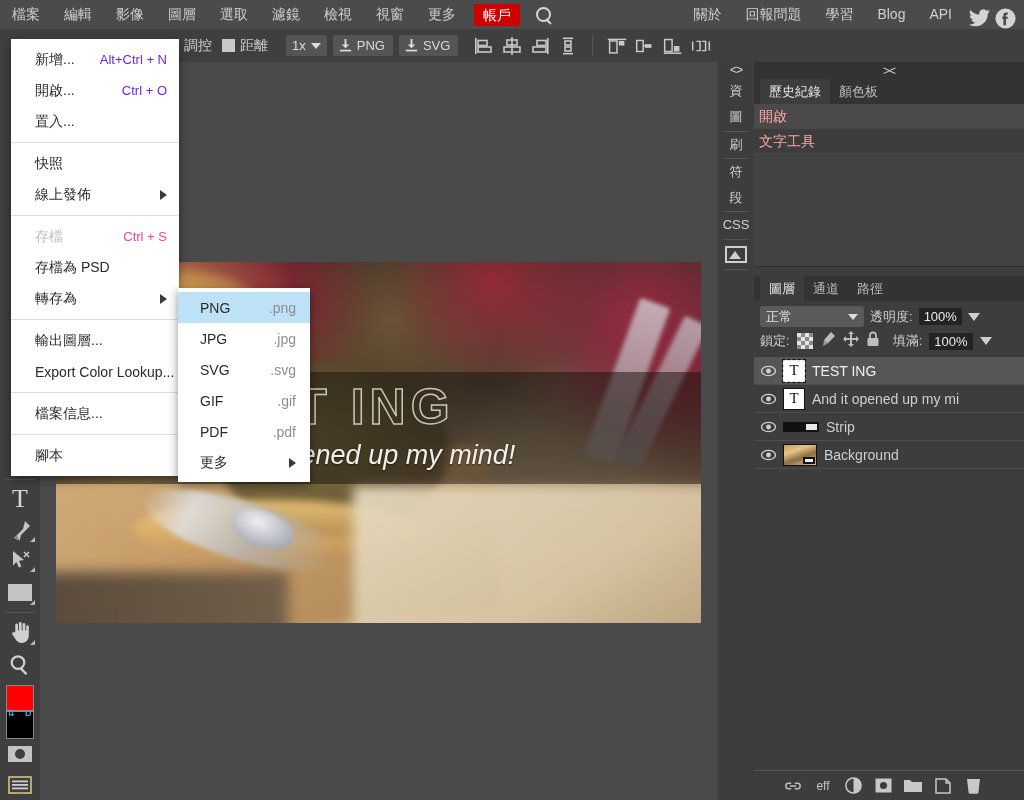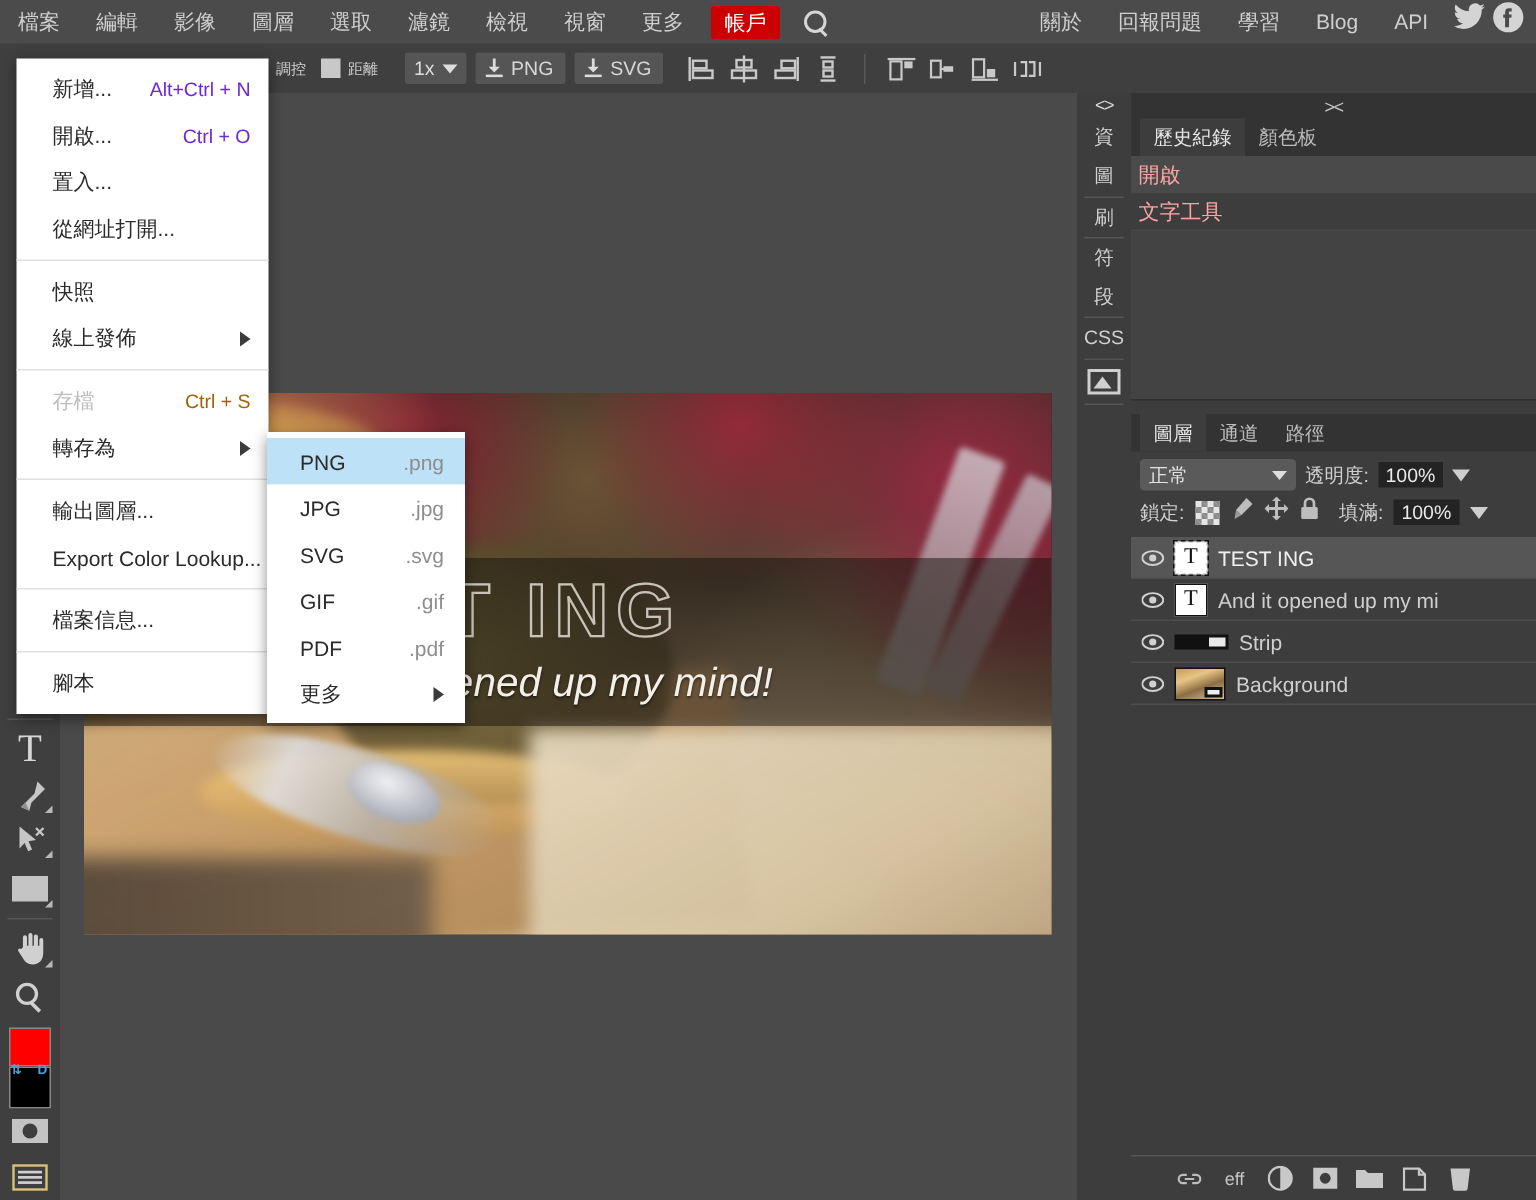--- a/index.html
+++ b/index.html
@@ -11,39 +11,39 @@
     -webkit-font-smoothing: antialiased;
   }
   #app { position: relative; width: 948px; height: 800px; }
 
   
   .menubar {
     position: absolute; left: 0; top: 0; width: 1024px; height: 29px;
     background: #4b4b4b; display: flex; align-items: center;
   }
   .menubar .mleft { display: flex; align-items: center; height: 29px; }
-  .menubar .mright { display: flex; align-items: flex-start; height: 29px; margin-left: auto; padding-right: 8px; }
+  .menubar .mright { display: flex; align-items: flex-end; height: 29px; margin-left: auto; padding-right: 8px; }
   .mitem {
     color: #cfcfcf; font-size: 14px; padding: 0 12px; height: 29px;
     line-height: 29px; cursor: default; white-space: nowrap;
   }
   .mitem.acct { background: #cc0000; color: #fff; padding: 0 9px; height: 22px; line-height: 22px; border-radius: 2px; margin: 0 6px; }
   .mitem.search-ic { padding: 0 10px; }
   .search-glyph { display:inline-block; width:17px; height:17px; position:relative; vertical-align:middle; }
   .search-glyph::before { content:""; position:absolute; left:0; top:0; width:11px; height:11px; border:2px solid #d6d6d6; border-radius:50%; }
   .search-glyph::after  { content:""; position:absolute; left:10px; top:11px; width:7px; height:2px; background:#d6d6d6; transform:rotate(45deg); transform-origin:left center; }
   .soc { width: 22px; height: 22px; margin-left: 4px; display:flex; align-items:center; justify-content:center; }
   .soc svg { display:block; }
 
   
   .optbar {
     position: absolute; left: 0; top: 29px; width: 1024px; height: 33px;
     background: #3f3f3f; display: flex; align-items: center; padding-left: 4px;
   }
-  .opt-text { color: #cfcfcf; font-size: 10px; margin-right: 10px; }
+  .opt-text { color: #cfcfcf; font-size: 14px; margin-right: 10px; }
   .opt-chk { width: 13px; height: 13px; background: #c8c8c8; margin-right: 5px; display:inline-block; }
   .opt-group { display: flex; align-items: center; margin-right: 8px; }
   .opt-sel {
     background: #555; color: #ddd; font-size: 13px; border-radius: 2px;
     padding: 3px 6px; display: flex; align-items: center; gap: 5px;
   }
   .caret-d { width:0; height:0; border-left:5px solid transparent; border-right:5px solid transparent; border-top:6px solid #ddd; }
   .btn-exp {
     display: flex; align-items: center; gap: 4px; background: #555;
     border-radius: 2px; padding: 3px 8px 3px 5px; margin-left: 6px;
@@ -156,21 +156,21 @@
     background: #fff; box-shadow: 0 3px 9px rgba(0,0,0,.45);
     padding: 5px 0; z-index: 50; margin-top: 10px;
   }
   .dd-row {
     display: flex; align-items: center; height: 31px;
     padding: 0 12px 0 24px; font-size: 14px; color: #2b2b2b; cursor: default;
     white-space: nowrap;
   }
   .dd-row .short { margin-left: auto; color: #6d28d9; font-size: 13px; }
   .dd-row.disabled { color: #bdbdbd; }
-  .dd-row.disabled .short { color: #a16207; }
+  .dd-row.disabled .short { color: #ec4899; }
   .dd-row .arrow { margin-left: auto; width:0;height:0;
     border-top: 5px solid transparent; border-bottom: 5px solid transparent; border-left: 7px solid #3b3b3b; }
   .dd-sep { height: 1px; background: #e0e0e0; margin: 5px 0; }
 
   
   .submenu {
     position: absolute; left: 178px; top: 288px; width: 132px;
     background: #fff; box-shadow: 0 3px 9px rgba(0,0,0,.45);
     padding: 4px 0; z-index: 60;
   }
@@ -471,35 +471,35 @@
       <span>新增...</span>
       <span class="short">Alt+Ctrl + N</span>
     </div>
     <div class="dd-row">
       <span>開啟...</span>
       <span class="short">Ctrl + O</span>
     </div>
     <div class="dd-row">
       <span>置入...</span>
     </div>
-    <div class="dd-row">
-      <span>從網址打開...</span>
-    </div>
     <div class="dd-sep"></div>
     <div class="dd-row">
       <span>快照</span>
     </div>
     <div class="dd-row">
       <span>線上發佈</span>
       <span class="arrow"></span>
     </div>
     <div class="dd-sep"></div>
     <div class="dd-row disabled">
       <span>存檔</span>
       <span class="short">Ctrl + S</span>
+    </div>
+    <div class="dd-row">
+      <span>存檔為 PSD</span>
     </div>
     <div class="dd-row">
       <span>轉存為</span>
       <span class="arrow"></span>
     </div>
     <div class="dd-sep"></div>
     <div class="dd-row">
       <span>輸出圖層...</span>
     </div>
     <div class="dd-row">

